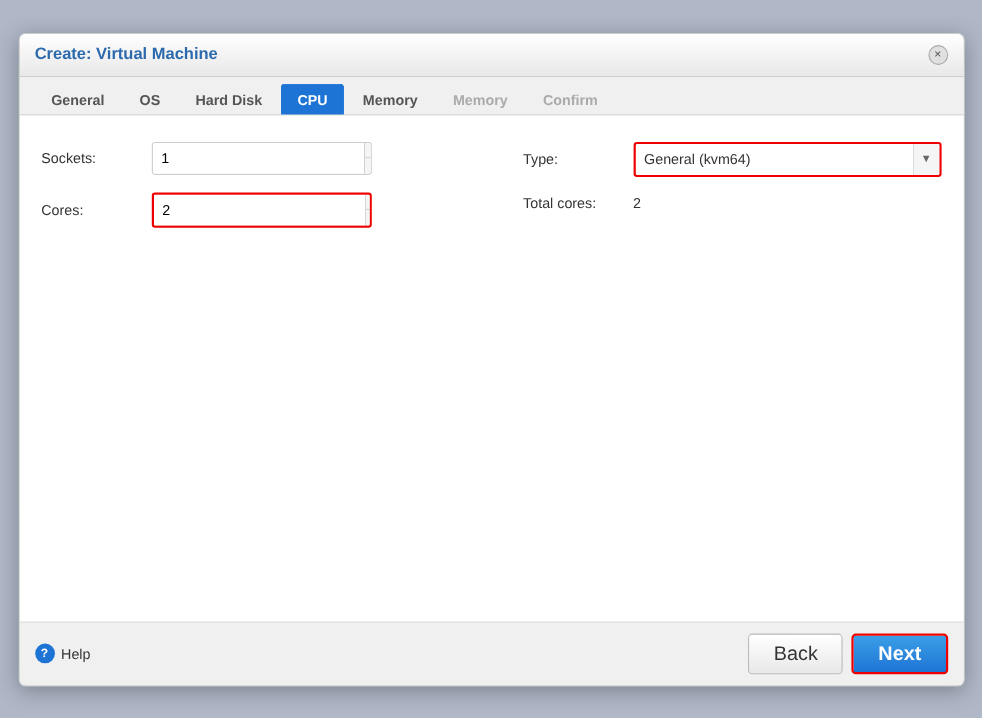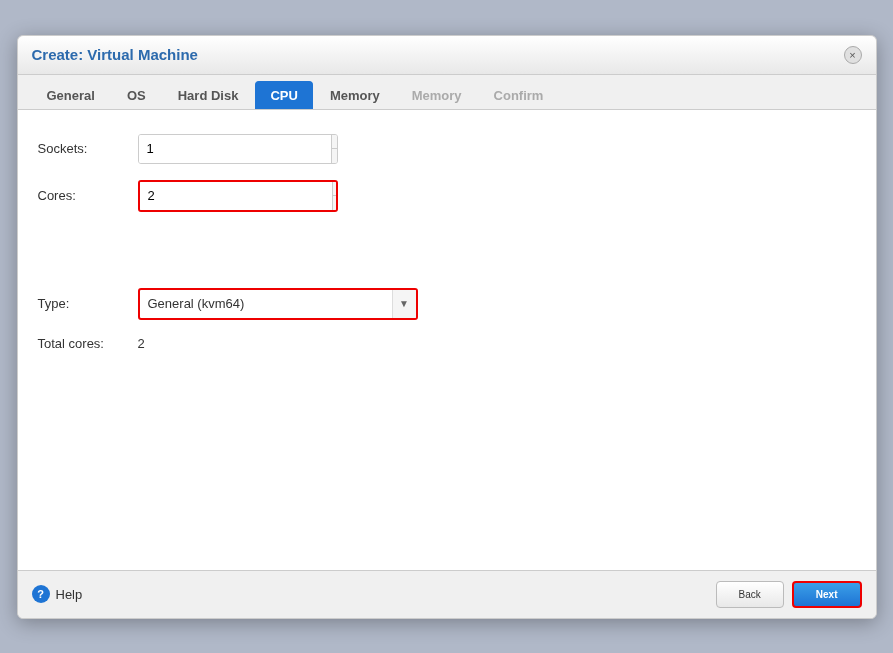--- a/index.html
+++ b/index.html
@@ -80,21 +80,20 @@
     }
     .dialog-body {
       background: #fff;
       padding: 24px 20px;
       flex: 1;
       min-height: 460px;
     }
     .form-section {
       display: flex;
       gap: 60px;
-      flex-direction: column;
     }
     .form-col {
       flex: 1;
     }
     .form-row {
       display: flex;
       align-items: center;
       margin-bottom: 16px;
     }
     .form-label {
@@ -217,21 +216,21 @@
     }
     .footer-buttons {
       display: flex;
       gap: 8px;
     }
     .btn {
       padding: 6px 22px;
       border-radius: 4px;
       border: 1px solid #bbb;
       cursor: pointer;
-      font-size: 10px;
+      font-size: 18px;
       background: linear-gradient(to bottom, #fff, #e8e8e8);
       color: #333;
     }
     .btn-primary {
       background: linear-gradient(to bottom, #3b9fe8, #1e74d4);
       color: #fff;
       border: 2px solid #e00;
       font-weight: bold;
     }
   </style>

